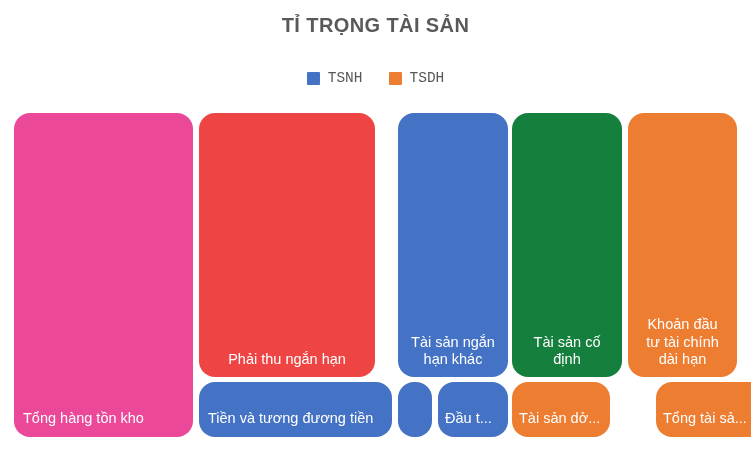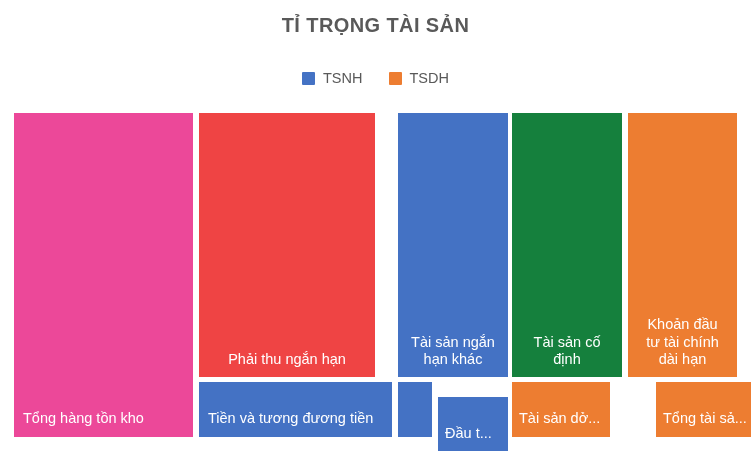--- a/index.html
+++ b/index.html
@@ -57,37 +57,38 @@
   }
   .legend-swatch {
     width: 13px;
     height: 13px;
     display: inline-block;
     border-radius: 1px;
   }
   .legend-label {
     font-size: 14.5px;
     color: #595959;
-    font-family: Liberation Sans, sans-serif;
+    font-family: Liberation Mono, monospace;
     white-space: nowrap;
   }
 
   
   #treemap-plot {
     position: absolute;
     left: 14px;
     top: 113px;
     width: 723px;
     height: 324px;
   }
 
   .tm-tile {
     position: absolute;
     box-sizing: border-box;
     overflow: hidden;
+    border-radius: 16px;
   }
   .tm-label {
     position: absolute;
     left: 0;
     right: 0;
     color: #ffffff;
     font-family: "Liberation Sans", sans-serif;
     font-size: 14.5px;
     line-height: 1.22;
     white-space: pre-line;
@@ -148,21 +149,21 @@
 
     <div class="tm-tile" style="left:384px; top:0px; width:110px; height:264px; background:#4472C4;padding-left:32px;">
       <span class="tm-label anchor-c">Tài sản ngắn
 hạn khác</span>
     </div>
 
     <div class="tm-tile" style="left:384px; top:269px; width:34px; height:55px; background:#4472C4;">
       <span class="tm-label anchor-bl-small"></span>
     </div>
 
-    <div class="tm-tile" style="left:424px; top:269px; width:70px; height:55px; background:#4472C4;margin-top:15px;">
+    <div class="tm-tile" style="left:424px; top:269px; width:70px; height:55px; background:#4472C4;">
       <span class="tm-label anchor-bl-small">Đầu t...</span>
     </div>
 
     <div class="tm-tile" style="left:498px; top:0px; width:110px; height:264px; background:#15803d;">
       <span class="tm-label anchor-c">Tài sản cố
 định</span>
     </div>
 
     <div class="tm-tile" style="left:498px; top:269px; width:98px; height:55px; background:#ED7D31;">
       <span class="tm-label anchor-bl-small">Tài sản dở...</span>

